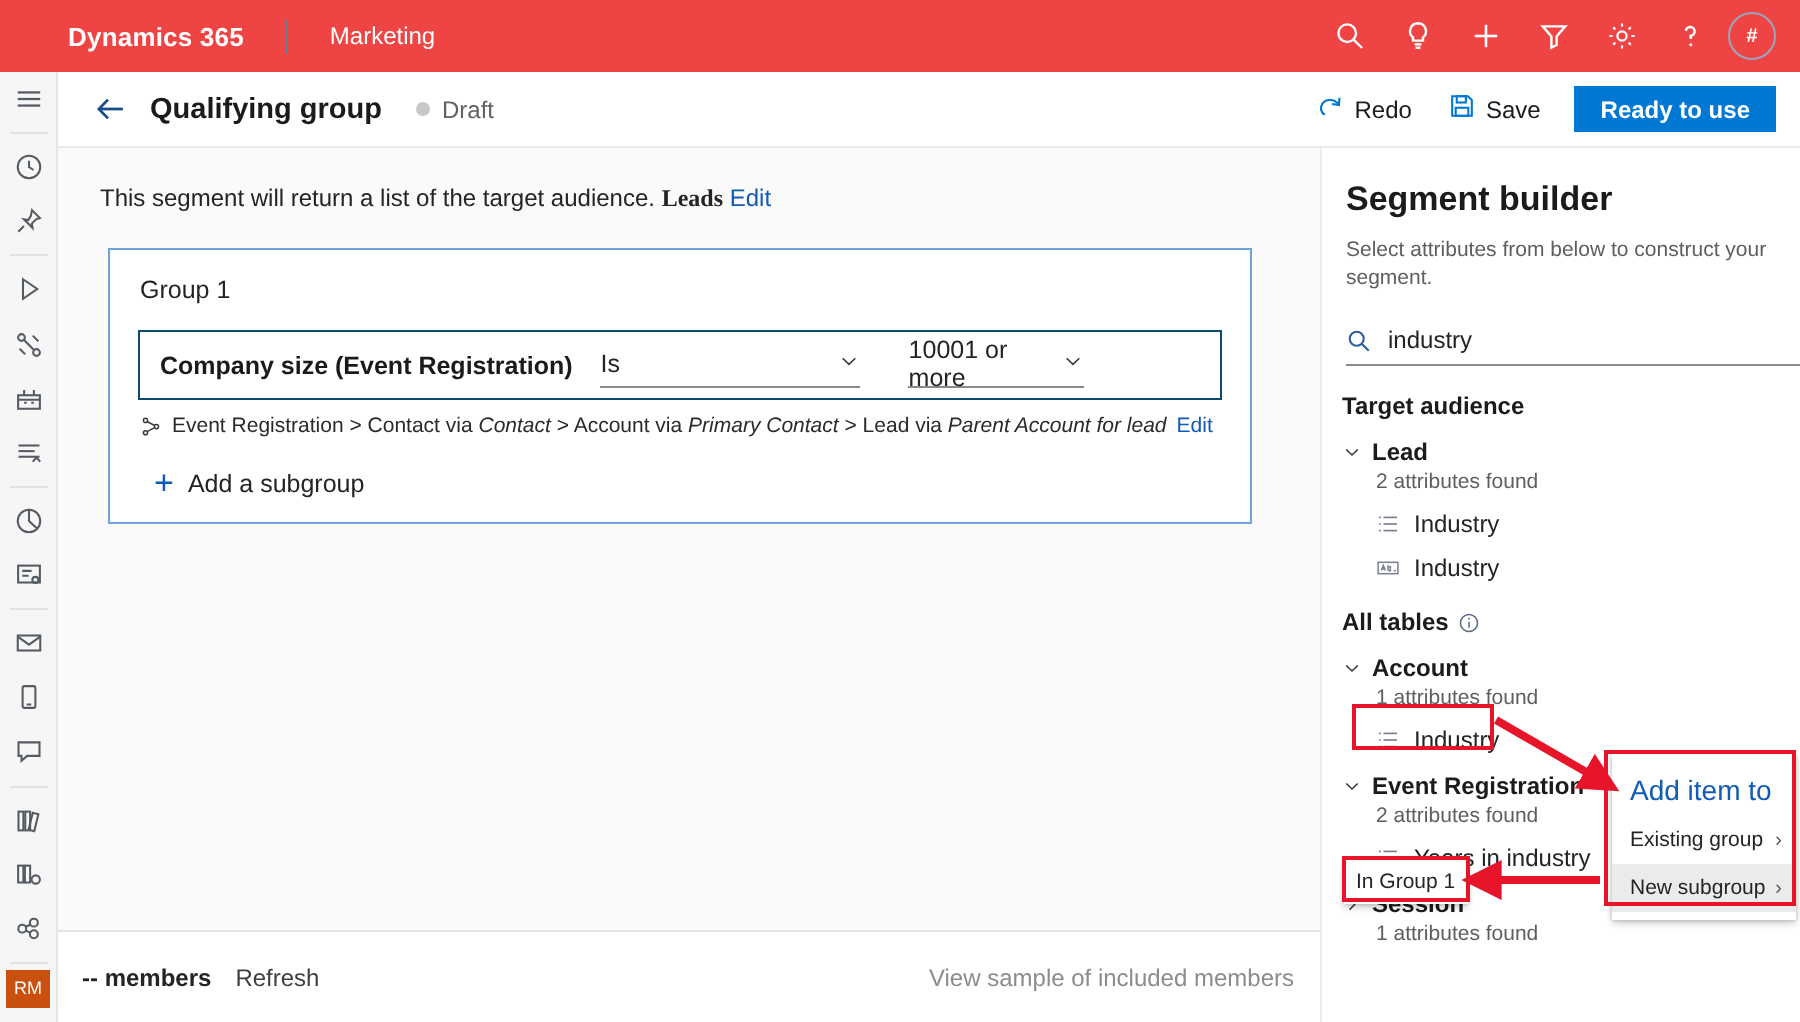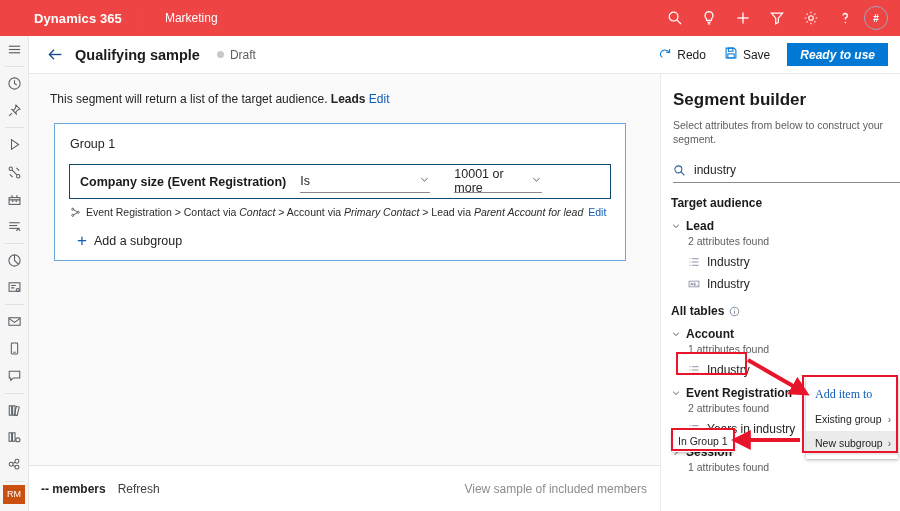--- a/index.html
+++ b/index.html
@@ -78,32 +78,32 @@
   .status-text { font-size: 12px; color: #616161; }
   .cmd-right { margin-left: auto; display: flex; align-items: center; height: 38px; }
   .cmd-btn {
     display: flex; align-items: center; gap: 5px; font-size: 12px;
     color: #1b1b1b; padding: 0 9px; height: 32px; cursor: pointer;
   }
   .cmd-btn svg { color: #0078d4; }
   .primary-btn {
     background: #0078d4; color: #ffffff; font-size: 12px; font-weight: bold;
     height: 23px; padding: 0 13px; display: flex; align-items: center;
-    margin-left: 8px; margin-right: 12px; cursor: pointer; border: none; font-style: italic;
+    margin-left: 8px; margin-right: 12px; cursor: pointer; border: none;
   }
 
   
   .canvas {
     position: absolute; left: 29px; top: 74px; width: 631px; height: 391px;
     background: #fafafa; overflow: hidden;
   }
   .desc-line {
     font-size: 12px; color: #242424; margin: 18px 0 0 21px;
   }
-  .desc-line b { font-weight: bold; }
+  .desc-line b { font-weight: bold; font-family: Liberation Serif, serif; }
   .lnk { color: #0f5bb5; cursor: pointer; }
 
   .group-card {
     margin: 17px 0 0 25px; width: 572px;
     border: 1px solid #6fa3dd; background: #ffffff; padding: 13px 0 11px 0;
   }
   .group-title { font-size: 12.5px; color: #242424; margin-left: 15px; }
   .cond-row {
     margin: 13px 14px 0 14px; border: 1px solid #0c4a6e; background: #fff;
     height: 35px; display: flex; align-items: center; padding-left: 10px;
@@ -175,21 +175,21 @@
   .attr-label { font-size: 12px; color: #242424; }
   .attr-ic { color: #7a7f95; display: flex; }
 
   
   .ctx-menu {
     position: absolute; left: 806px; top: 377px; width: 92px;
     background: #ffffff; box-shadow: 0 1.6px 3.6px rgba(0,0,0,.22), 0 0 2px rgba(0,0,0,.15);
     padding: 4px 0; z-index: 20;
   }
   .ctx-head {
-    font-size: 12px; color: #0f5bb5; padding: 6px 9px 5px 9px; font-family: Liberation Serif, serif;
+    font-size: 14px; color: #0f5bb5; padding: 6px 9px 5px 9px;
   }
   .ctx-item {
     display: flex; align-items: center; justify-content: space-between;
     font-size: 10.5px; color: #242424; padding: 6px 7px 6px 9px; cursor: pointer;
   }
   .ctx-item.sel { background: #ebebeb; }
   .ctx-chev { color: #5a5a5a; font-size: 10px; }
 
   
   .flyout {
@@ -364,21 +364,21 @@
     <div class="rail-avatar">RM</div>
   </div>
 
   <div class="cmdbar">
     <div class="back-arrow">
       <svg width="17" height="17" viewBox="0 0 16 16" fill="none" stroke="currentColor" stroke-width="1.3">
         <line x1="2.4" y1="8" x2="13.6" y2="8"></line>
           <path d="M6.6 3.6L2.3 8l4.3 4.4"></path>
       </svg>
     </div>
-    <div class="page-title">Qualifying sample</div>
+    <div class="page-title">Qualifying group</div>
     <div class="status-wrap">
       <div class="status-dot"></div>
       <div class="status-text">Draft</div>
     </div>
 
     <div class="cmd-right">
       <div class="cmd-btn">
         <span>
           <svg width="14" height="14" viewBox="0 0 16 16" fill="none" stroke="currentColor" stroke-width="1.2">
             <path d="M13 7.2C10.4 3.8 5.6 3.8 3.6 6.8c-1.6 2.4-.6 5 1.4 6.2"></path>

